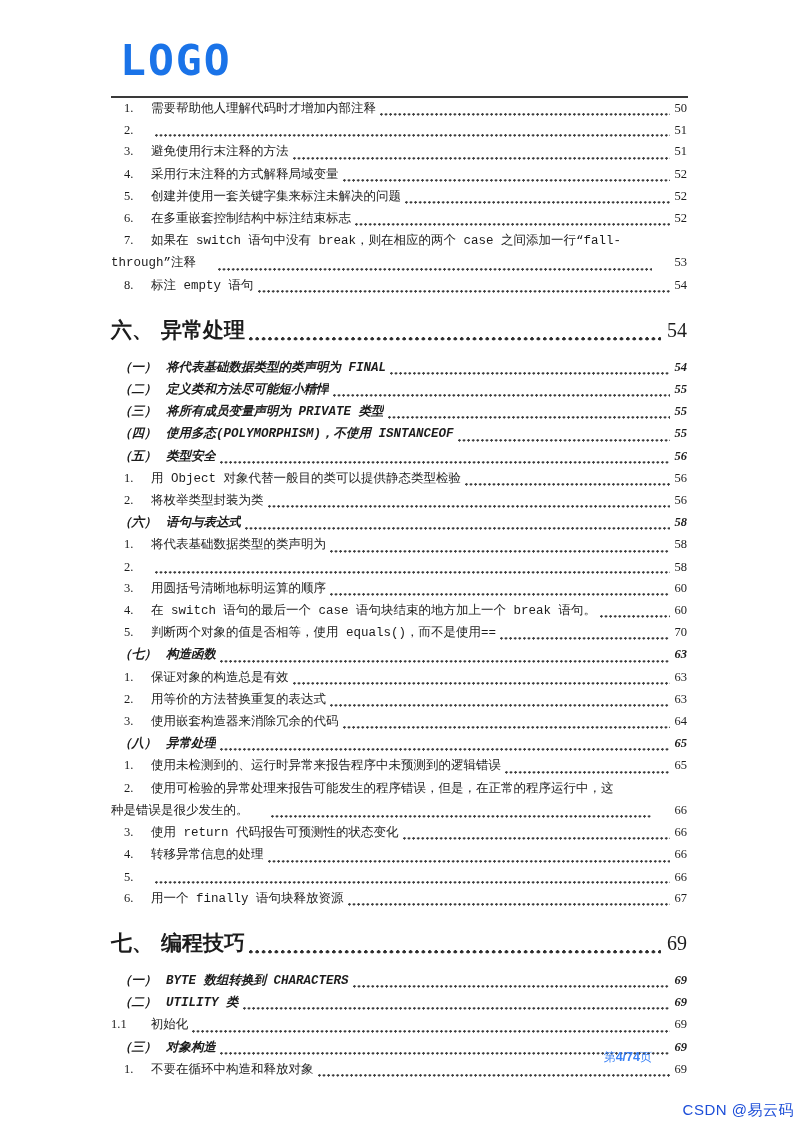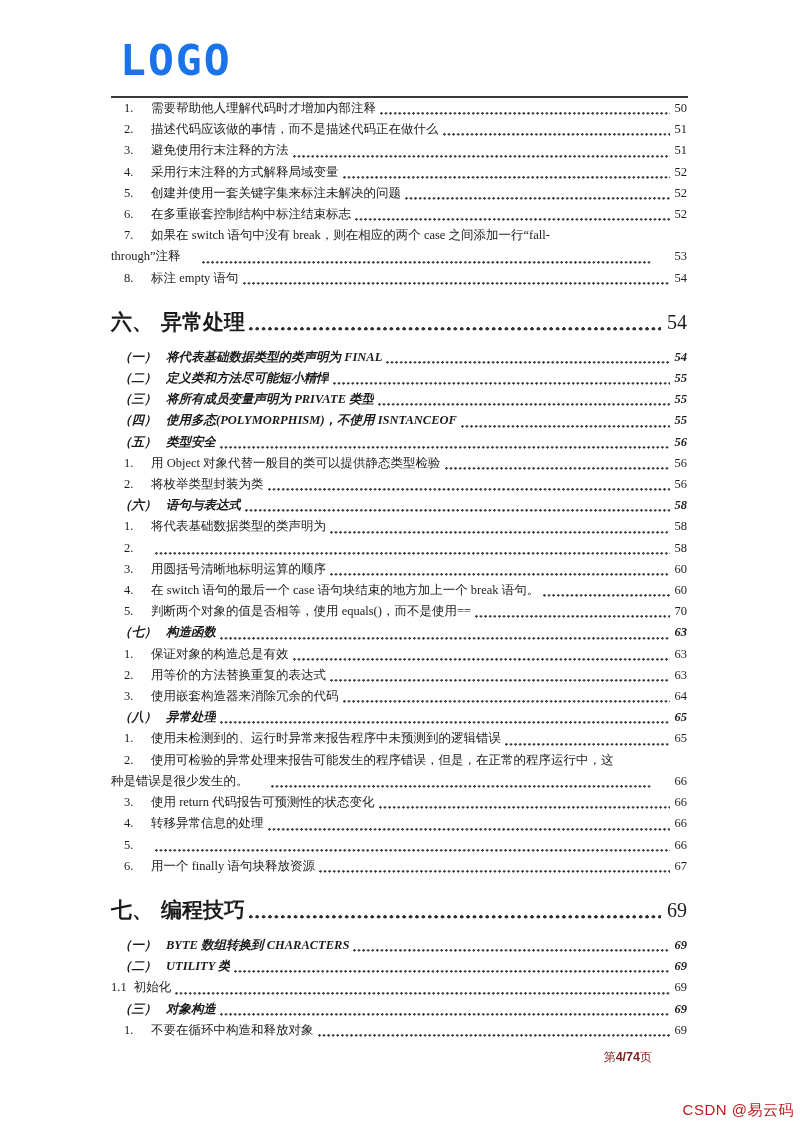--- a/index.html
+++ b/index.html
@@ -26,63 +26,63 @@
   
   .toc {
     position: absolute; left: 111px; right: 113px; top: 98px;
   }
   .row {
     display: flex; align-items: baseline;
     font-size: 12.5px; line-height: 21.2px;
     white-space: nowrap;
   }
   .row .num { flex: 0 0 auto; }
-  .row .txt { flex: 0 1 auto; overflow: hidden; }
+  .row .txt { flex: 0 1 auto; overflow: hidden; font-family: Liberation Mono, monospace; }
   .row .pg  { flex: 0 0 auto; padding-left: 2px; }
   .leader { flex: 1 1 10px; position: relative; min-width: 8px; align-self: stretch; }
   .leader::after {
     content: ""; position: absolute; left: 4px; right: 3px; bottom: 4px; height: 3px;
     background-image: radial-gradient(circle at 1.4px 1.4px, #3d3d3d 1.05px, transparent 1.4px);
     background-size: 4.6px 3px; background-repeat: repeat-x;
   }
   .row.l3 { padding-left: 13px; }
   .row.l3 .num { width: 27px; }
   .row.l2 { padding-left: 8px; font-style: italic; font-weight: 600; }
   .row.l2 .num { width: 47px; }
-  .row.plain .num { width: auto; margin-right: 7px; font-family: Liberation Serif, serif; }
+  .row.plain .num { width: auto; margin-right: 24px; font-family: Liberation Serif, serif; }
   .row.cont { padding-left: 0; gap: 18px; }
   .row.h1 {
     font-family: "Liberation Sans", "DejaVu Sans", sans-serif;
     font-weight: 700; font-size: 21px; line-height: 30px;
     margin: 18px 0 10px 0;
   }
   .row.h1 .num { width: 50px; }
   .row.h1 .pg {
     font-family: "Liberation Serif", "DejaVu Serif", serif;
     font-weight: 400; font-size: 20px;
   }
   .row.h1 .leader::after {
     left: 4px; right: 4px; bottom: 6px; height: 4px;
     background-image: radial-gradient(circle at 1.8px 1.8px, #2e2e2e 1.5px, transparent 1.9px);
     background-size: 6.4px 4px;
   }
   
   .footer {
     position: absolute; top: 1049px; right: 148px;
-    font-size: 12px; color: #7f1d1d;
+    font-size: 12px; color: #3b82f6;
   }
   .footer .pagenum {
     font-family: "Liberation Sans", "DejaVu Sans", sans-serif;
     font-weight: 700; font-size: 12.5px;
   }
   
   .watermark {
     position: absolute; top: 1101px; right: 6px;
     font-family: "Liberation Sans", "DejaVu Sans", sans-serif;
-    font-size: 15px; color: #b91c1c; letter-spacing: 0.5px;
+    font-size: 15px; color: #1d4ed8; letter-spacing: 0.5px;
   }
 </style>
 </head>
 <body>
 
 <div class="page">
   <div class="logo">LOGO</div>
   <div class="header-rule"></div>
 
   <div class="toc">
@@ -90,21 +90,20 @@
         <div class="row l3">
           <span class="num">1.</span>
           <span class="txt">需要帮助他人理解代码时才增加内部注释</span>
           <span class="leader"></span>
           <span class="pg">50</span>
         </div>
       </div>
       <div>
         <div class="row l3">
           <span class="num">2.</span>
-          <span class="txt">描述代码应该做的事情，而不是描述代码正在做什么</span>
           <span class="leader"></span>
           <span class="pg">51</span>
         </div>
       </div>
       <div>
         <div class="row l3">
           <span class="num">3.</span>
           <span class="txt">避免使用行末注释的方法</span>
           <span class="leader"></span>
           <span class="pg">51</span>

